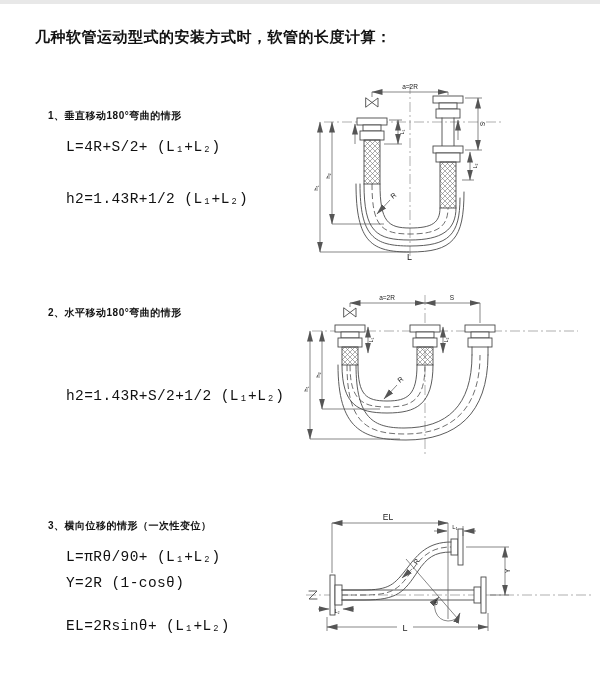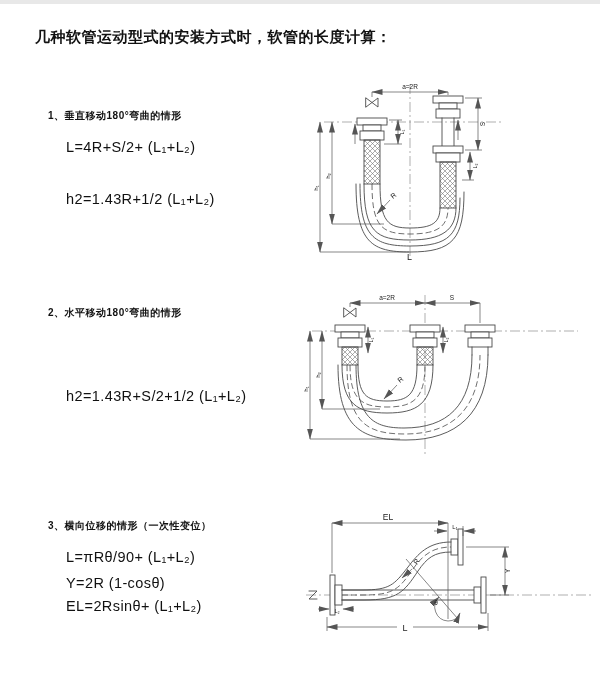--- a/index.html
+++ b/index.html
@@ -11,21 +11,21 @@
   .title {
     position:absolute; left:35px; top:24px;
     font-size:15px; font-weight:700; letter-spacing:0.5px; white-space:nowrap;
   }
   .sec-heading {
     position:absolute; left:48px;
     font-size:10px; font-weight:700; letter-spacing:0.5px; white-space:nowrap;
   }
   .formula {
     position:absolute; left:66px;
-    font-size:14.5px; font-weight:500; letter-spacing:0.4px; white-space:nowrap;
+    font-size:14.5px; font-weight:500; letter-spacing:0.4px; white-space:nowrap;font-family:Liberation Mono, monospace;
   }
   svg.diagram { position:absolute; color:#4a4a4a; }
   .ln   { stroke:#4a4a4a; stroke-width:0.9; fill:none; stroke-linecap:round; }
   .dim  { stroke:#555; stroke-width:0.7; fill:none; }
   .cl   { stroke:#8c8c8c; stroke-width:0.7; fill:none; stroke-dasharray:10 3 2 3; }
   .hdash{ stroke:#4a4a4a; stroke-width:0.8; fill:none; stroke-dasharray:6 3; }
   .fl   { fill:#fff; stroke:#4a4a4a; stroke-width:0.9; }
   .braid{ fill:url(#braidpat); stroke:#4a4a4a; stroke-width:0.9; }
   svg text { fill:#222; font-family:"Liberation Sans", sans-serif; }
 </style>
@@ -201,21 +201,21 @@
 
     <g>
       <path class="dim" d="M97,98 L84,112" marker-end="url(#arr)"></path>
       <text x="100" y="96" font-size="7" transform="rotate(-40 100 96)">R</text>
     </g>
   </svg>
 
   <div class="sec-heading" style="top:515px">3、横向位移的情形（一次性变位）</div>
   <div class="formula" style="top:545px">L=πRθ/90+ (L₁+L₂)</div>
   <div class="formula" style="top:571px">Y=2R (1-cosθ)</div>
-  <div class="formula" style="top:594px">EL=2Rsinθ+ (L₁+L₂)</div>
+  <div class="formula" style="top:614px">EL=2Rsinθ+ (L₁+L₂)</div>
 
   <svg class="diagram" style="left:300px; top:505px" width="300" height="145" viewBox="0 0 300 145">
 
     <path class="cl" d="M6,86 H294"></path>
     <path class="ln" d="M9,82 L17,82 L9,90 L17,90"></path>
 
     <g>
       <rect class="fl" x="30" y="66" width="5" height="40"></rect>
       <rect class="fl" x="35" y="76" width="7" height="20"></rect>
     </g>

